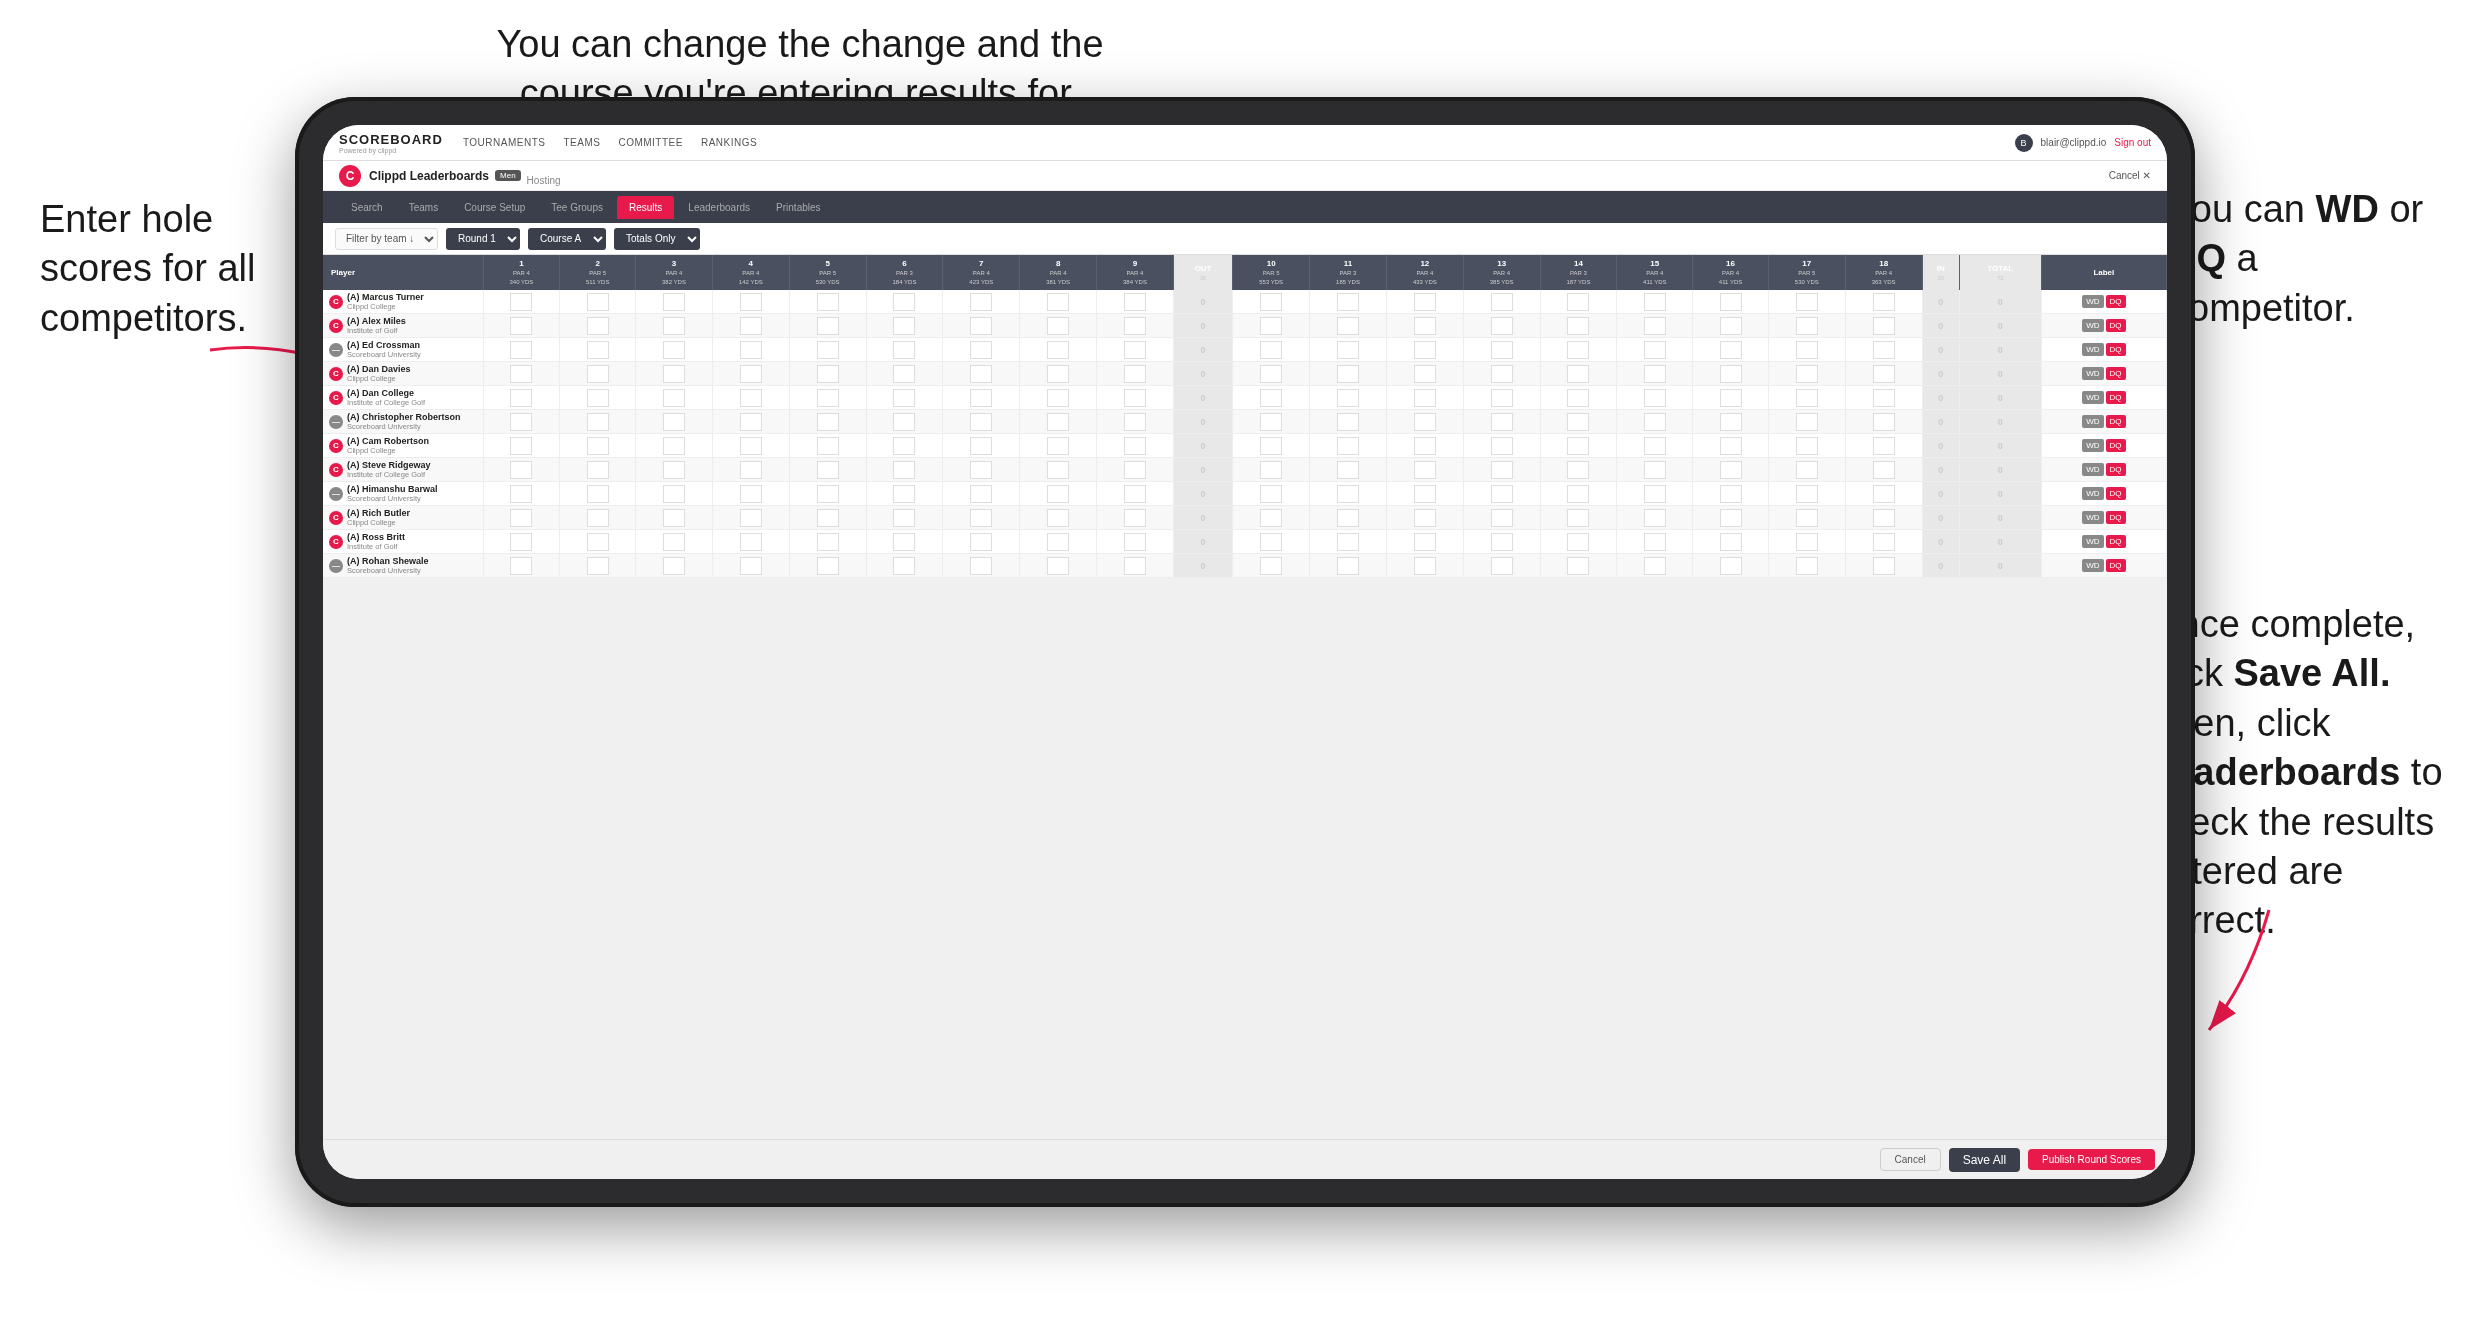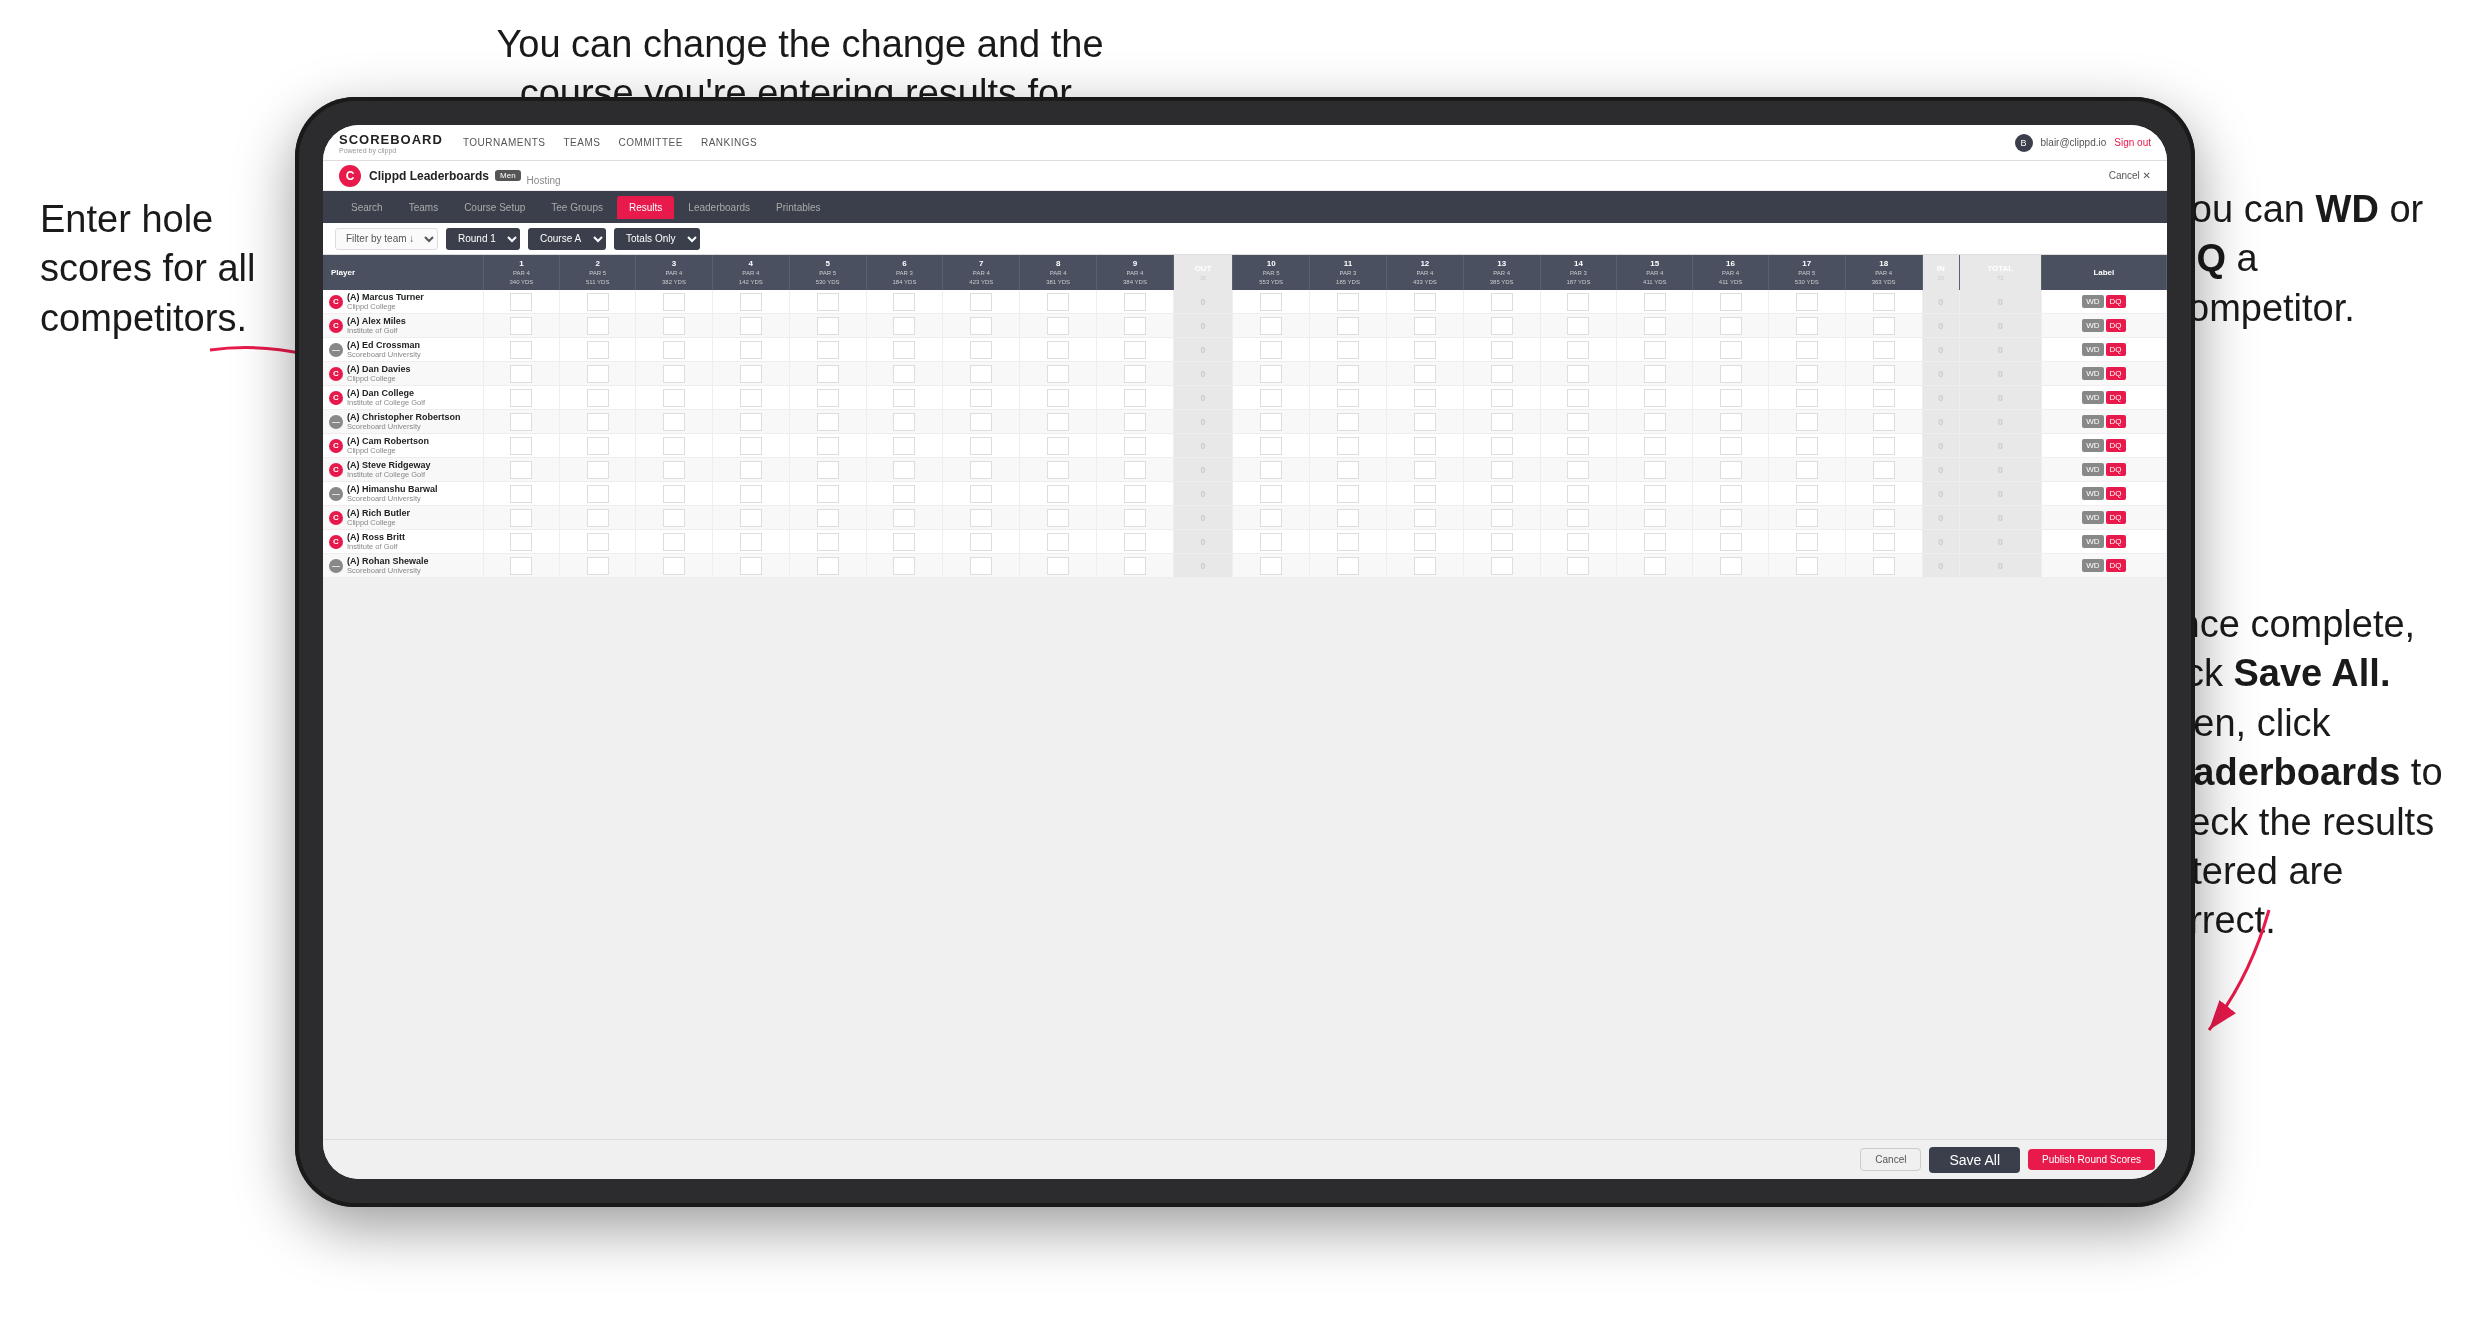--- a/index.html
+++ b/index.html
@@ -397,22 +397,22 @@
       font-size: 10px;
       color: #555;
       cursor: pointer;
     }
 
     .save-btn {
       background: #3a3f4b;
       color: #fff;
       border: none;
       border-radius: 4px;
-      padding: 5px 20px;
-      font-size: 14px;
+      padding: 5px 14px;
+      font-size: 12px;
       cursor: pointer;
     }
 
     .publish-btn {
       background: #e8194b;
       color: #fff;
       border: none;
       border-radius: 4px;
       padding: 5px 14px;
       font-size: 10px;

